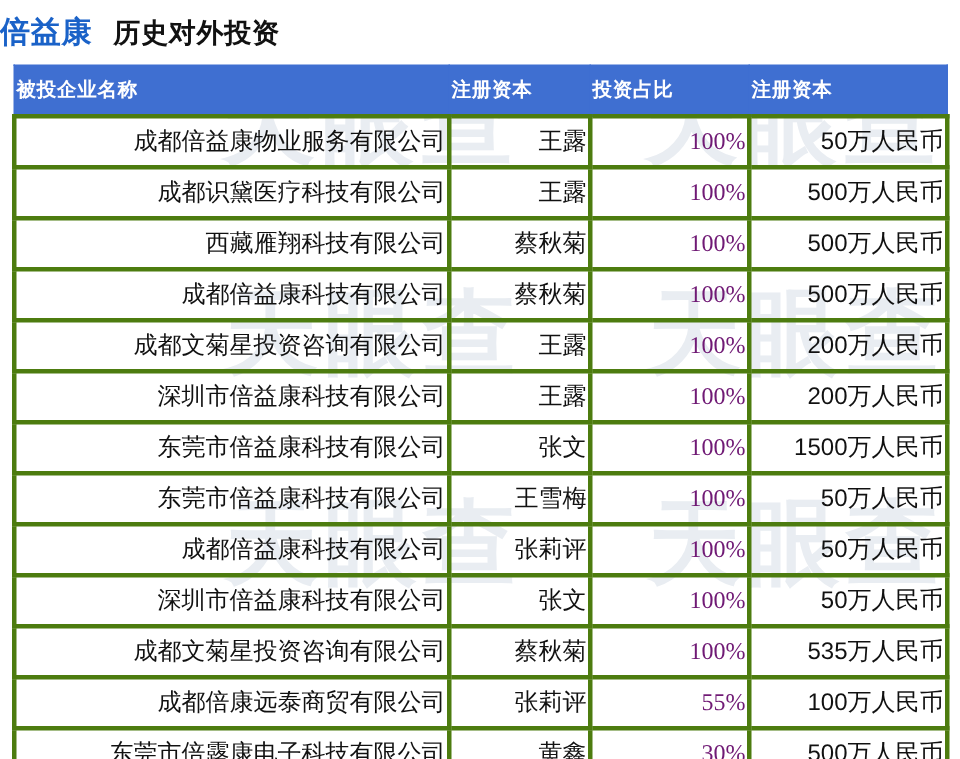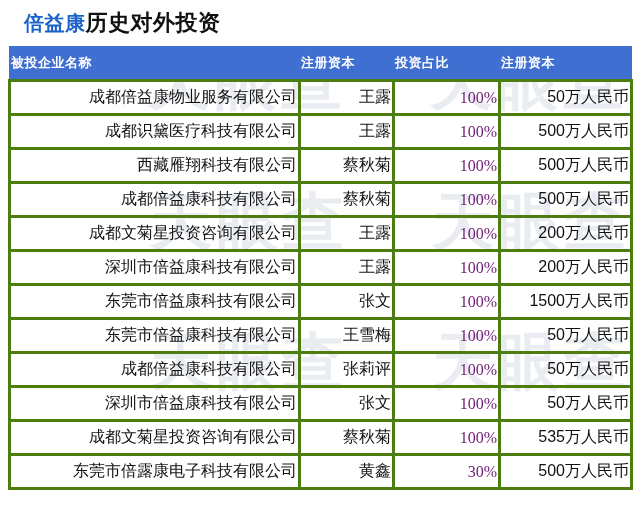--- a/index.html
+++ b/index.html
@@ -38,30 +38,31 @@
   .wm6 { left: 432px; top: 320px; font-size: 62px; }
 
   .content {
     position: relative;
     z-index: 1;
   }
 
   .title-bar {
     display: flex;
     align-items: baseline;
-    padding: 8px 10px 6px 24px;
+    padding: 8px 10px 6px 0;
+    gap: 14px;
   }
   .title-brand {
     font-size: 20px;
     font-weight: bold;
     color: #1a62c8;
     letter-spacing: 0.5px;
   }
   .title-main {
-    font-size: 22px;
+    font-size: 18px;
     font-weight: bold;
     color: #111111;
     letter-spacing: 0.5px;
     text-align: center;
   }
 
   table {
     border-collapse: collapse;
     width: 624px;
     margin: 2px 8px 0 8px;
@@ -189,20 +190,26 @@
         <td class="ratio">100%</td>
         <td class="capital">50万人民币</td>
       </tr>
       <tr>
         <td class="name">成都文菊星投资咨询有限公司</td>
         <td class="legal">蔡秋菊</td>
         <td class="ratio">100%</td>
         <td class="capital">535万人民币</td>
       </tr>
       <tr>
+        <td class="name">成都倍康远泰商贸有限公司</td>
+        <td class="legal">张莉评</td>
+        <td class="ratio">55%</td>
+        <td class="capital">100万人民币</td>
+      </tr>
+      <tr>
         <td class="name">东莞市倍露康电子科技有限公司</td>
         <td class="legal">黄鑫</td>
         <td class="ratio">30%</td>
         <td class="capital">500万人民币</td>
       </tr>
     </tbody>
   </table>
 
 </div>
 

